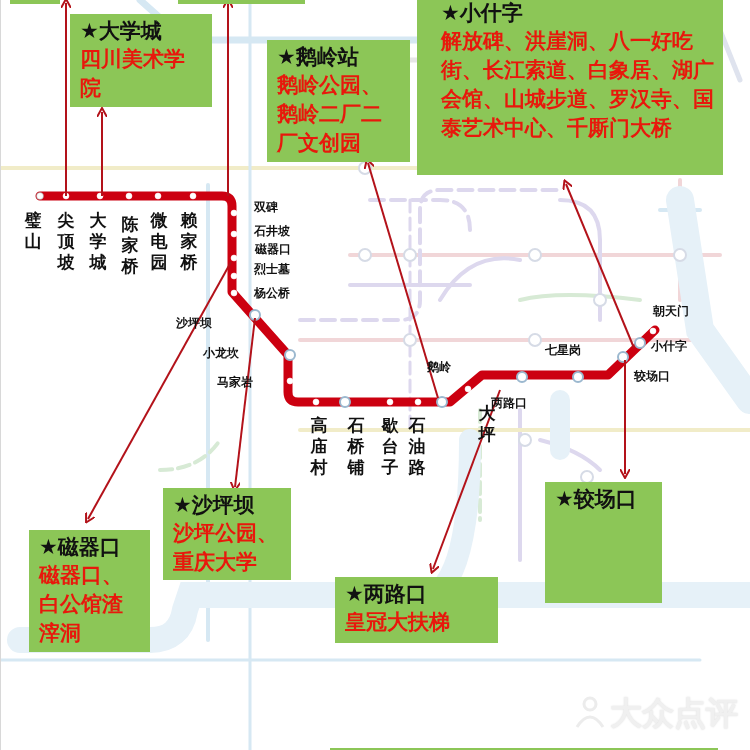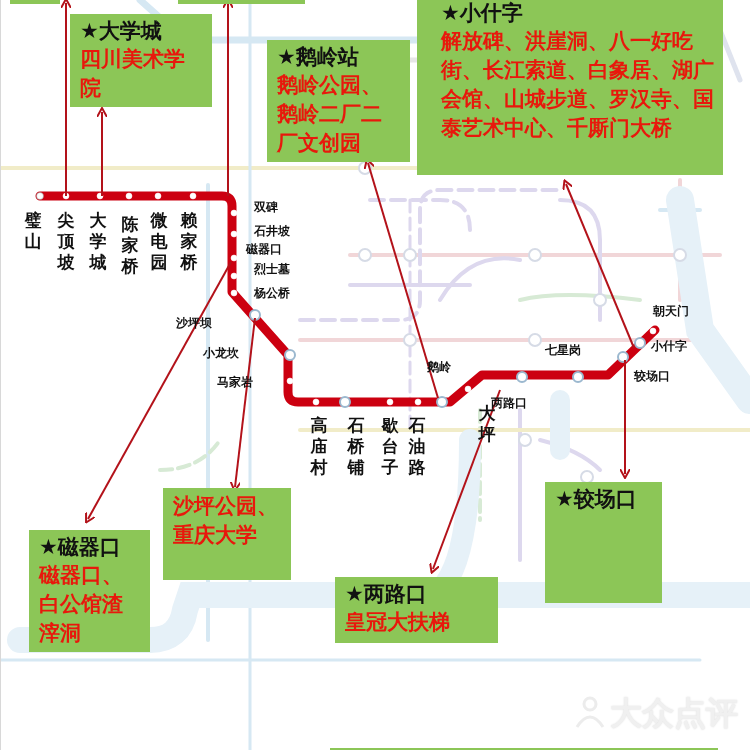--- a/index.html
+++ b/index.html
@@ -136,20 +136,21 @@
   <div class="title">★鹅岭站</div>
   <div class="desc">鹅岭公园、鹅岭二厂二厂文创园</div>
 </div>
 
 <div class="box" style="left:417px;top:0px;width:306px;height:175px;padding-top:0;padding-left:24px;">
   <div class="title">★小什字</div>
   <div class="desc">解放碑、洪崖洞、八一好吃街、长江索道、白象居、湖广会馆、山城步道、罗汉寺、国泰艺术中心、千厮门大桥</div>
 </div>
 
 <div class="box" style="left:163px;top:488px;width:128px;height:92px;">
+  <div class="title">★沙坪坝</div>
   <div class="desc">沙坪公园、重庆大学</div>
 </div>
 
 <div class="box" style="left:29px;top:530px;width:121px;height:122px;">
   <div class="title">★磁器口</div>
   <div class="desc">磁器口、白公馆渣滓洞</div>
 </div>
 
 <div class="box" style="left:335px;top:577px;width:163px;height:66px;">
   <div class="title">★两路口</div>
@@ -162,21 +163,21 @@
 
 <div class="vlabel" style="left:24px;top:210px;">璧山</div>
 <div class="vlabel" style="left:57px;top:210px;">尖顶坡</div>
 <div class="vlabel" style="left:89px;top:210px;">大学城</div>
 <div class="vlabel" style="left:121px;top:214px;">陈家桥</div>
 <div class="vlabel" style="left:150px;top:210px;">微电园</div>
 <div class="vlabel" style="left:180px;top:210px;">赖家桥</div>
 
 <div class="label" style="left:254px;top:198px;">双碑</div>
 <div class="label" style="left:254px;top:222px;">石井坡</div>
-<div class="label" style="left:246px;top:240px;text-align:right;">磁器口</div>
+<div class="label" style="left:255px;top:240px;text-align:right;">磁器口</div>
 <div class="label" style="left:254px;top:260px;">烈士墓</div>
 <div class="label" style="left:254px;top:284px;">杨公桥</div>
 
 <div class="label" style="left:176px;top:314px;">沙坪坝</div>
 <div class="label" style="left:203px;top:344px;">小龙坎</div>
 <div class="label" style="left:217px;top:373px;">马家岩</div>
 
 <div class="vlabel" style="left:310px;top:415px;">高庙村</div>
 <div class="vlabel" style="left:347px;top:415px;">石桥铺</div>
 <div class="vlabel" style="left:381px;top:415px;">歇台子</div>

